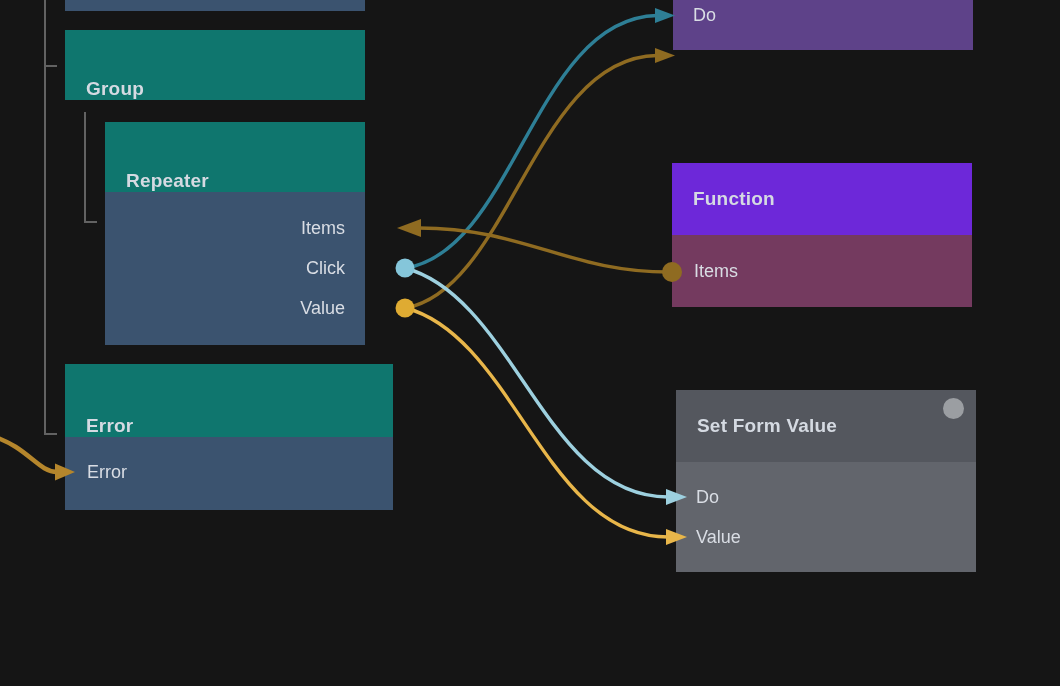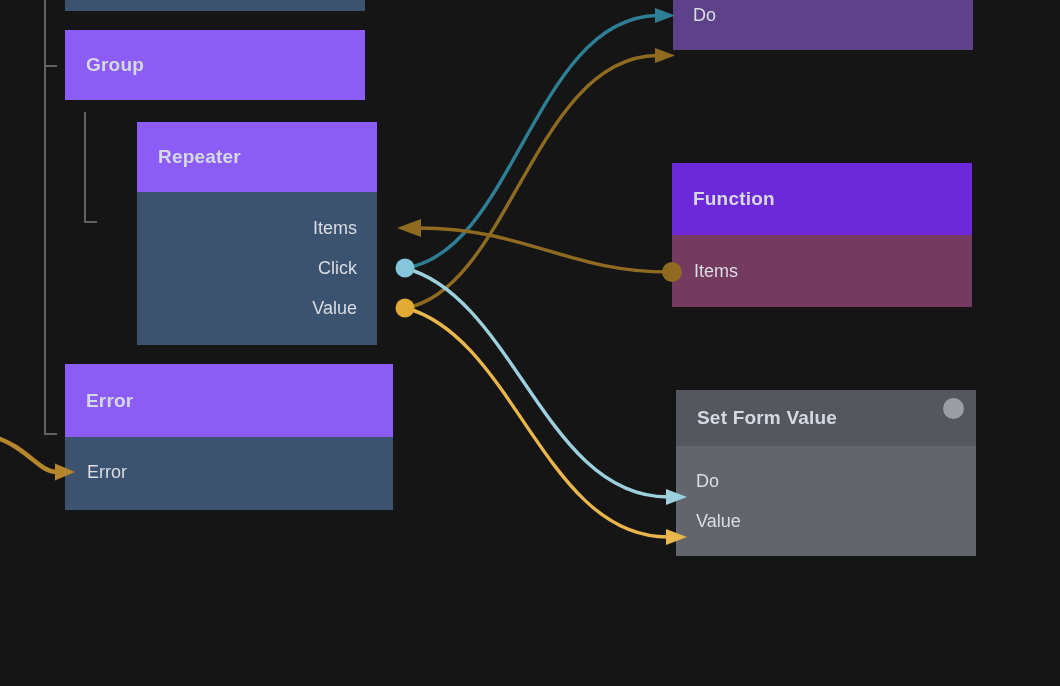--- a/index.html
+++ b/index.html
@@ -6,21 +6,21 @@
   #canvas{
     position:relative;width:1060px;height:686px;overflow:hidden;
     background:#151515;
     font-family:"Liberation Sans","DejaVu Sans",sans-serif;
   }
   .tline{position:absolute;background:#626262;z-index:1;}
   .node{position:absolute;z-index:2;}
   .hdr{display:flex;align-items:center;padding:0 21px;font-size:19px;font-weight:600;
        color:#d5dae2;letter-spacing:.2px;position:relative;}
   .body{position:relative;}
-  .hdr.blue{background:#8b5cf6;}   .body.blue{background:#3b536f;}
+  .hdr.blue{background:#0f766e;align-items:flex-end;}   .body.blue{background:#3b536f;}
   .hdr.magenta{background:#6d28d9;}.body.magenta{background:#743a5f;}
   .hdr.gray{background:#54575e;}   .body.gray{background:#62656c;}
   .body.purple{background:#5e4289;}
   .purpletext{color:#e7e3f0;}
   .port{height:40px;display:flex;align-items:center;font-size:18px;font-weight:400;
         color:#d9dde4;padding:0 20px;}
   .port.right{justify-content:flex-end;}
   .badge{position:absolute;width:21px;height:21px;border-radius:50%;
          background:#9b9ea2;right:12px;top:8px;}
   #wires{position:absolute;left:0;top:0;z-index:3;pointer-events:none;}
@@ -37,21 +37,21 @@
   <div class="tline" style="left:84px;top:221px;width:13px;height:2px;"></div>
 
   <div class="node" style="left:65px;top:0;width:300px;height:11px;background:#3b536f;"></div>
 
   <div class="node" style="left:65px;top:30px;width:300px;">
     <div class="hdr blue" style="height:70px;">
       <span>Group</span>
     </div>
   </div>
 
-  <div class="node" style="left:105px;top:122px;width:240px;margin-left:32px;">
+  <div class="node" style="left:105px;top:122px;width:260px;">
     <div class="hdr blue" style="height:70px;">
       <span>Repeater</span>
     </div>
     <div class="body blue" style="padding:16px 0 17px;">
       <div class="port right">
         <span>Items</span>
       </div>
       <div class="port right">
         <span>Click</span>
       </div>
@@ -85,21 +85,21 @@
       <span>Function</span>
     </div>
     <div class="body magenta" style="padding:16px 0 16px;">
       <div class="port" style="padding-left:22px;">
         <span>Items</span>
       </div>
     </div>
   </div>
 
   <div class="node" style="left:676px;top:390px;width:300px;">
-    <div class="hdr gray" style="height:56px;">
+    <div class="hdr gray" style="height:72px;">
       <span>Set Form Value</span>
       <span class="badge"></span>
     </div>
     <div class="body gray" style="padding:15px 0 15px;">
       <div class="port">
         <span>Do</span>
       </div>
       <div class="port">
         <span>Value</span>
       </div>

